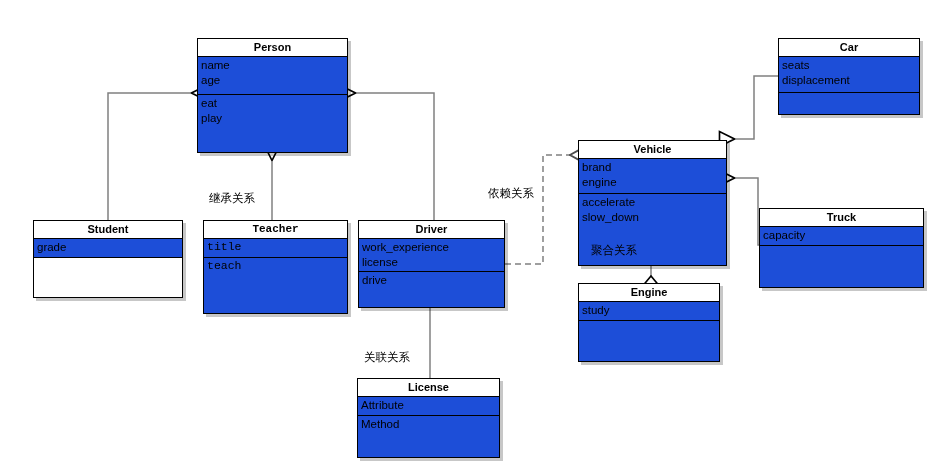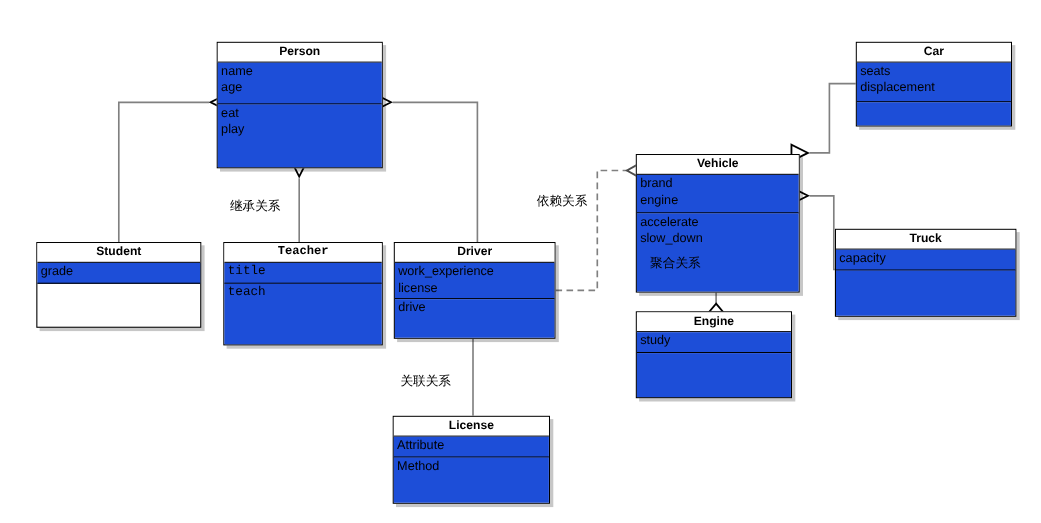--- a/index.html
+++ b/index.html
@@ -66,20 +66,21 @@
   }
   
   .edge-label{
     position:absolute;
     z-index:4;
     font-size:11.5px;
     line-height:14px;
     color:#000000;
     white-space:nowrap;
     font-family:"DejaVu Sans","Liberation Sans",sans-serif;
+    margin-top:11px;
   }
 </style>
 </head>
 <body>
 
 <div id="canvas">
 
   <svg id="edges" viewBox="0 0 946 475" width="946" height="475" xmlns="http://www.w3.org/2000/svg">
     <defs>
       <marker id="m-tri-left" viewBox="0 0 12 12" refX="0" refY="6" markerWidth="12" markerHeight="12" orient="auto-start-reverse">

